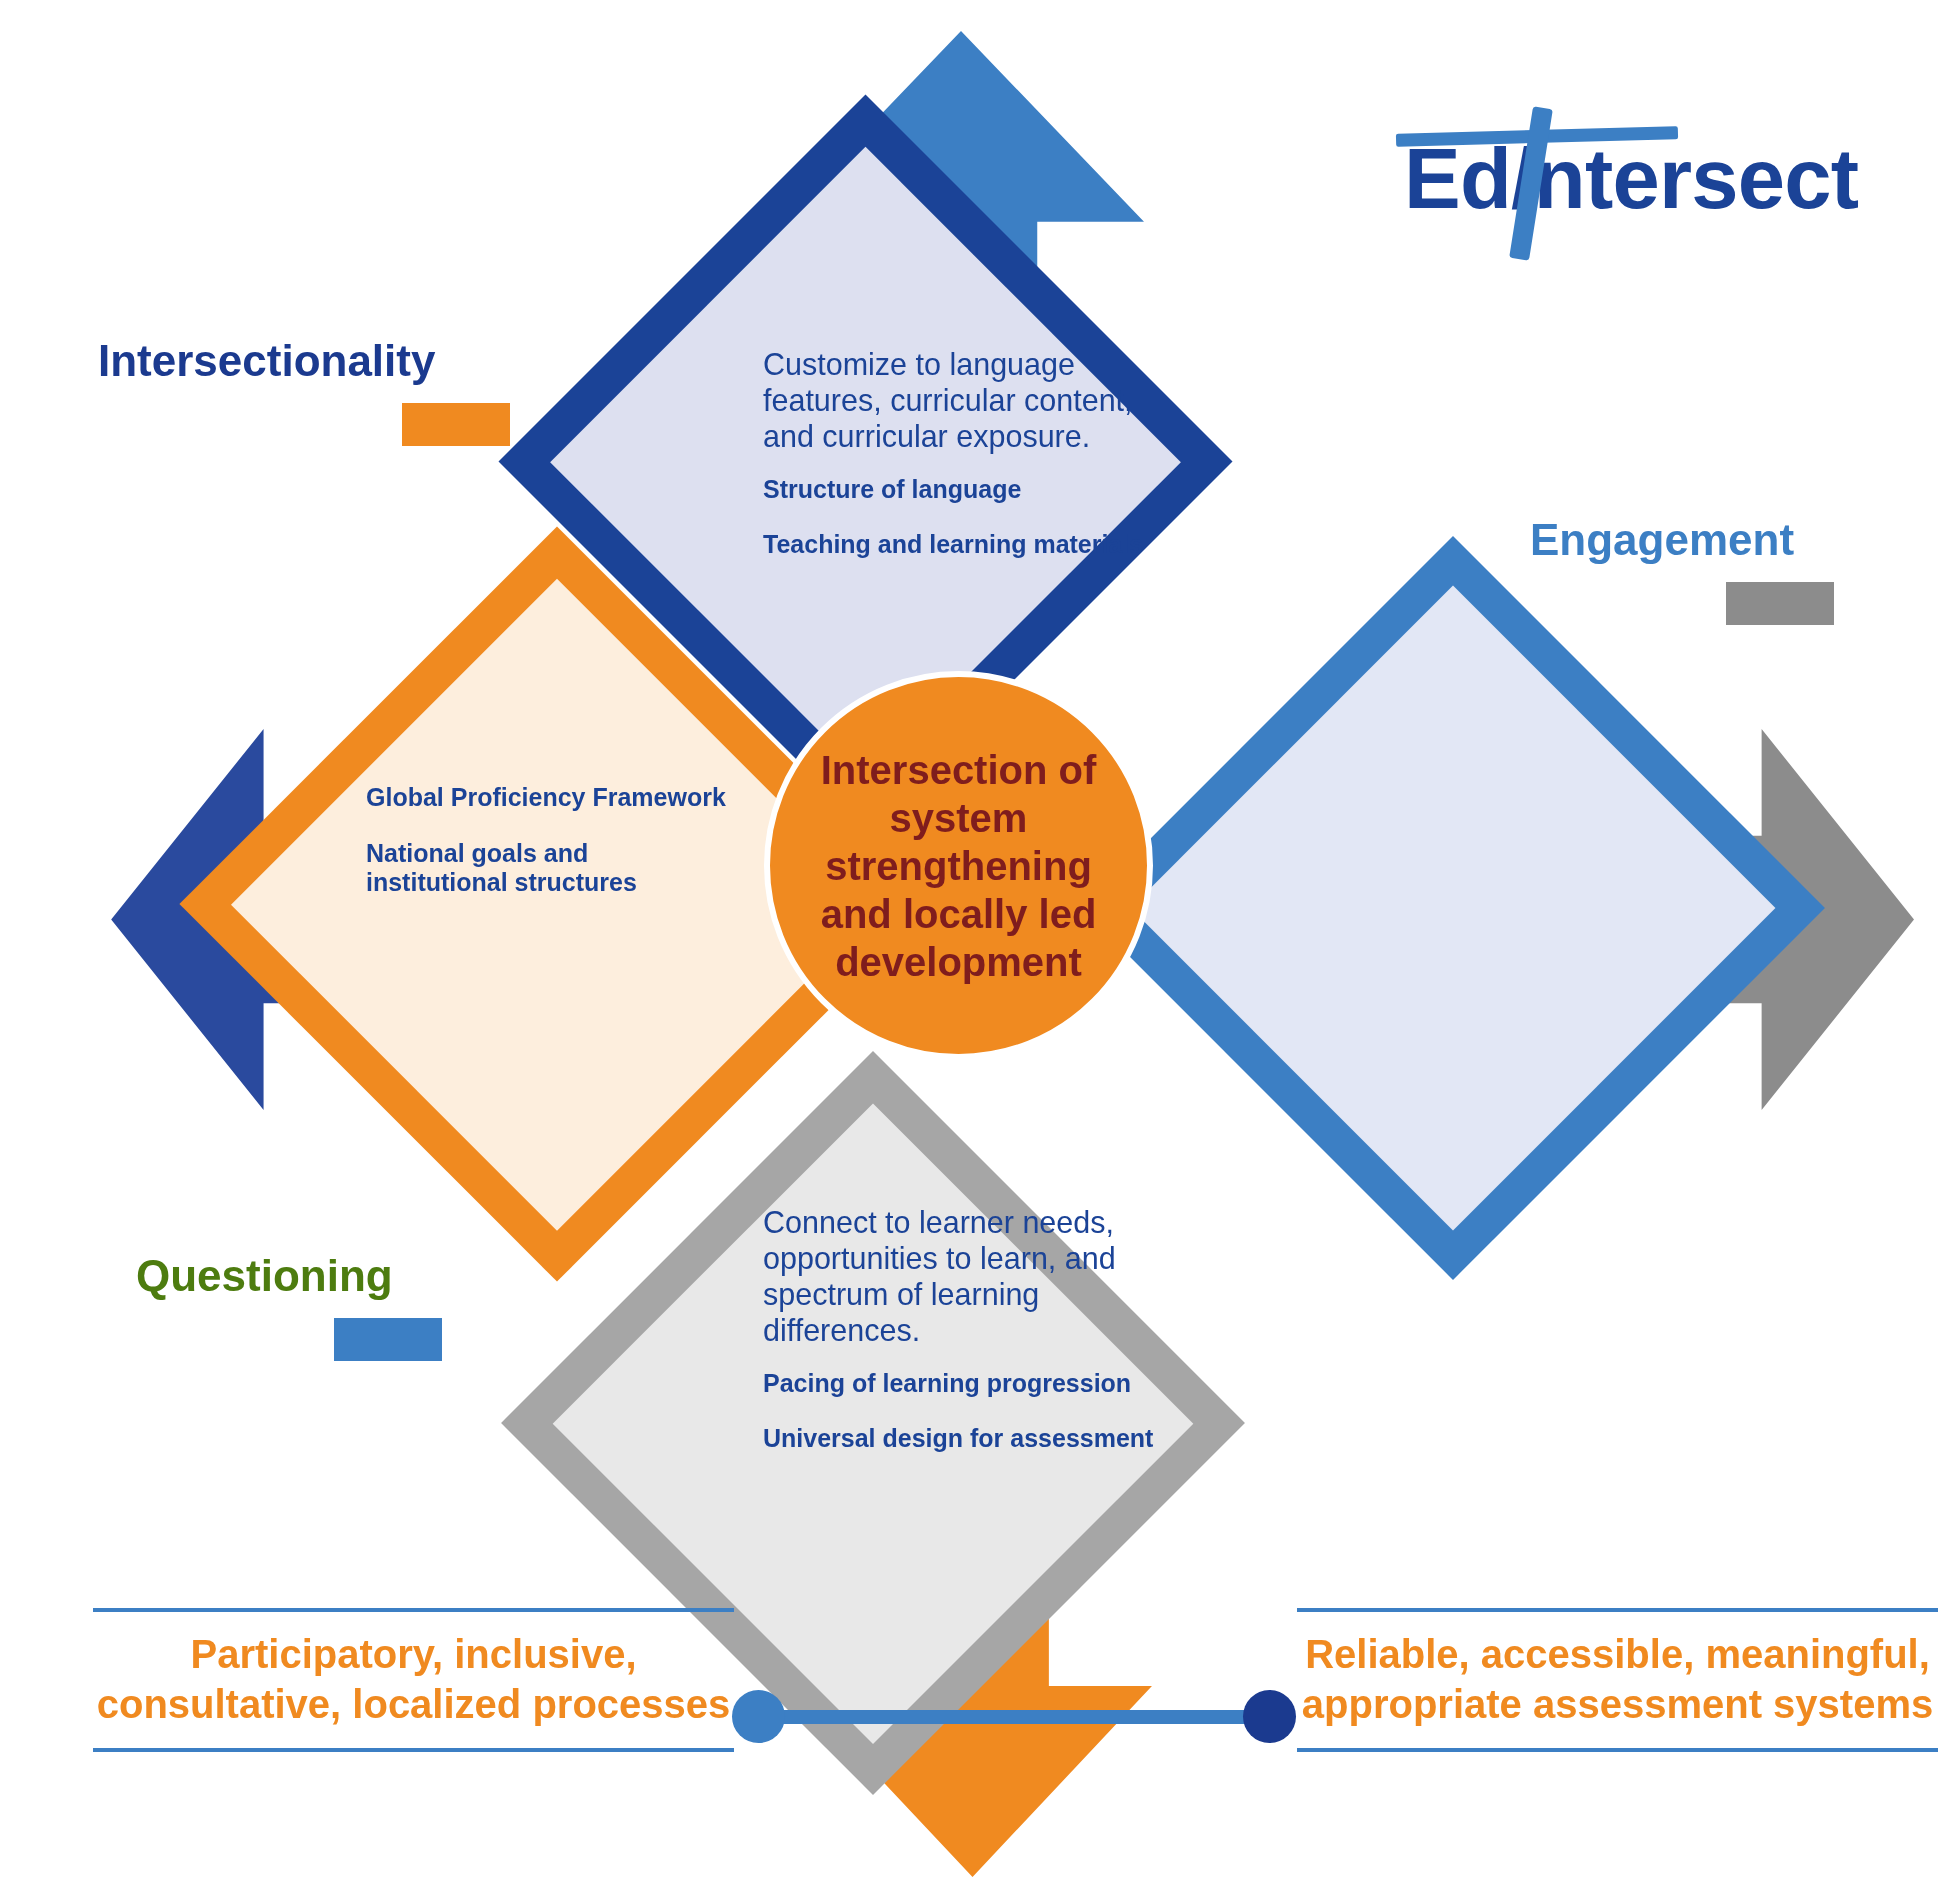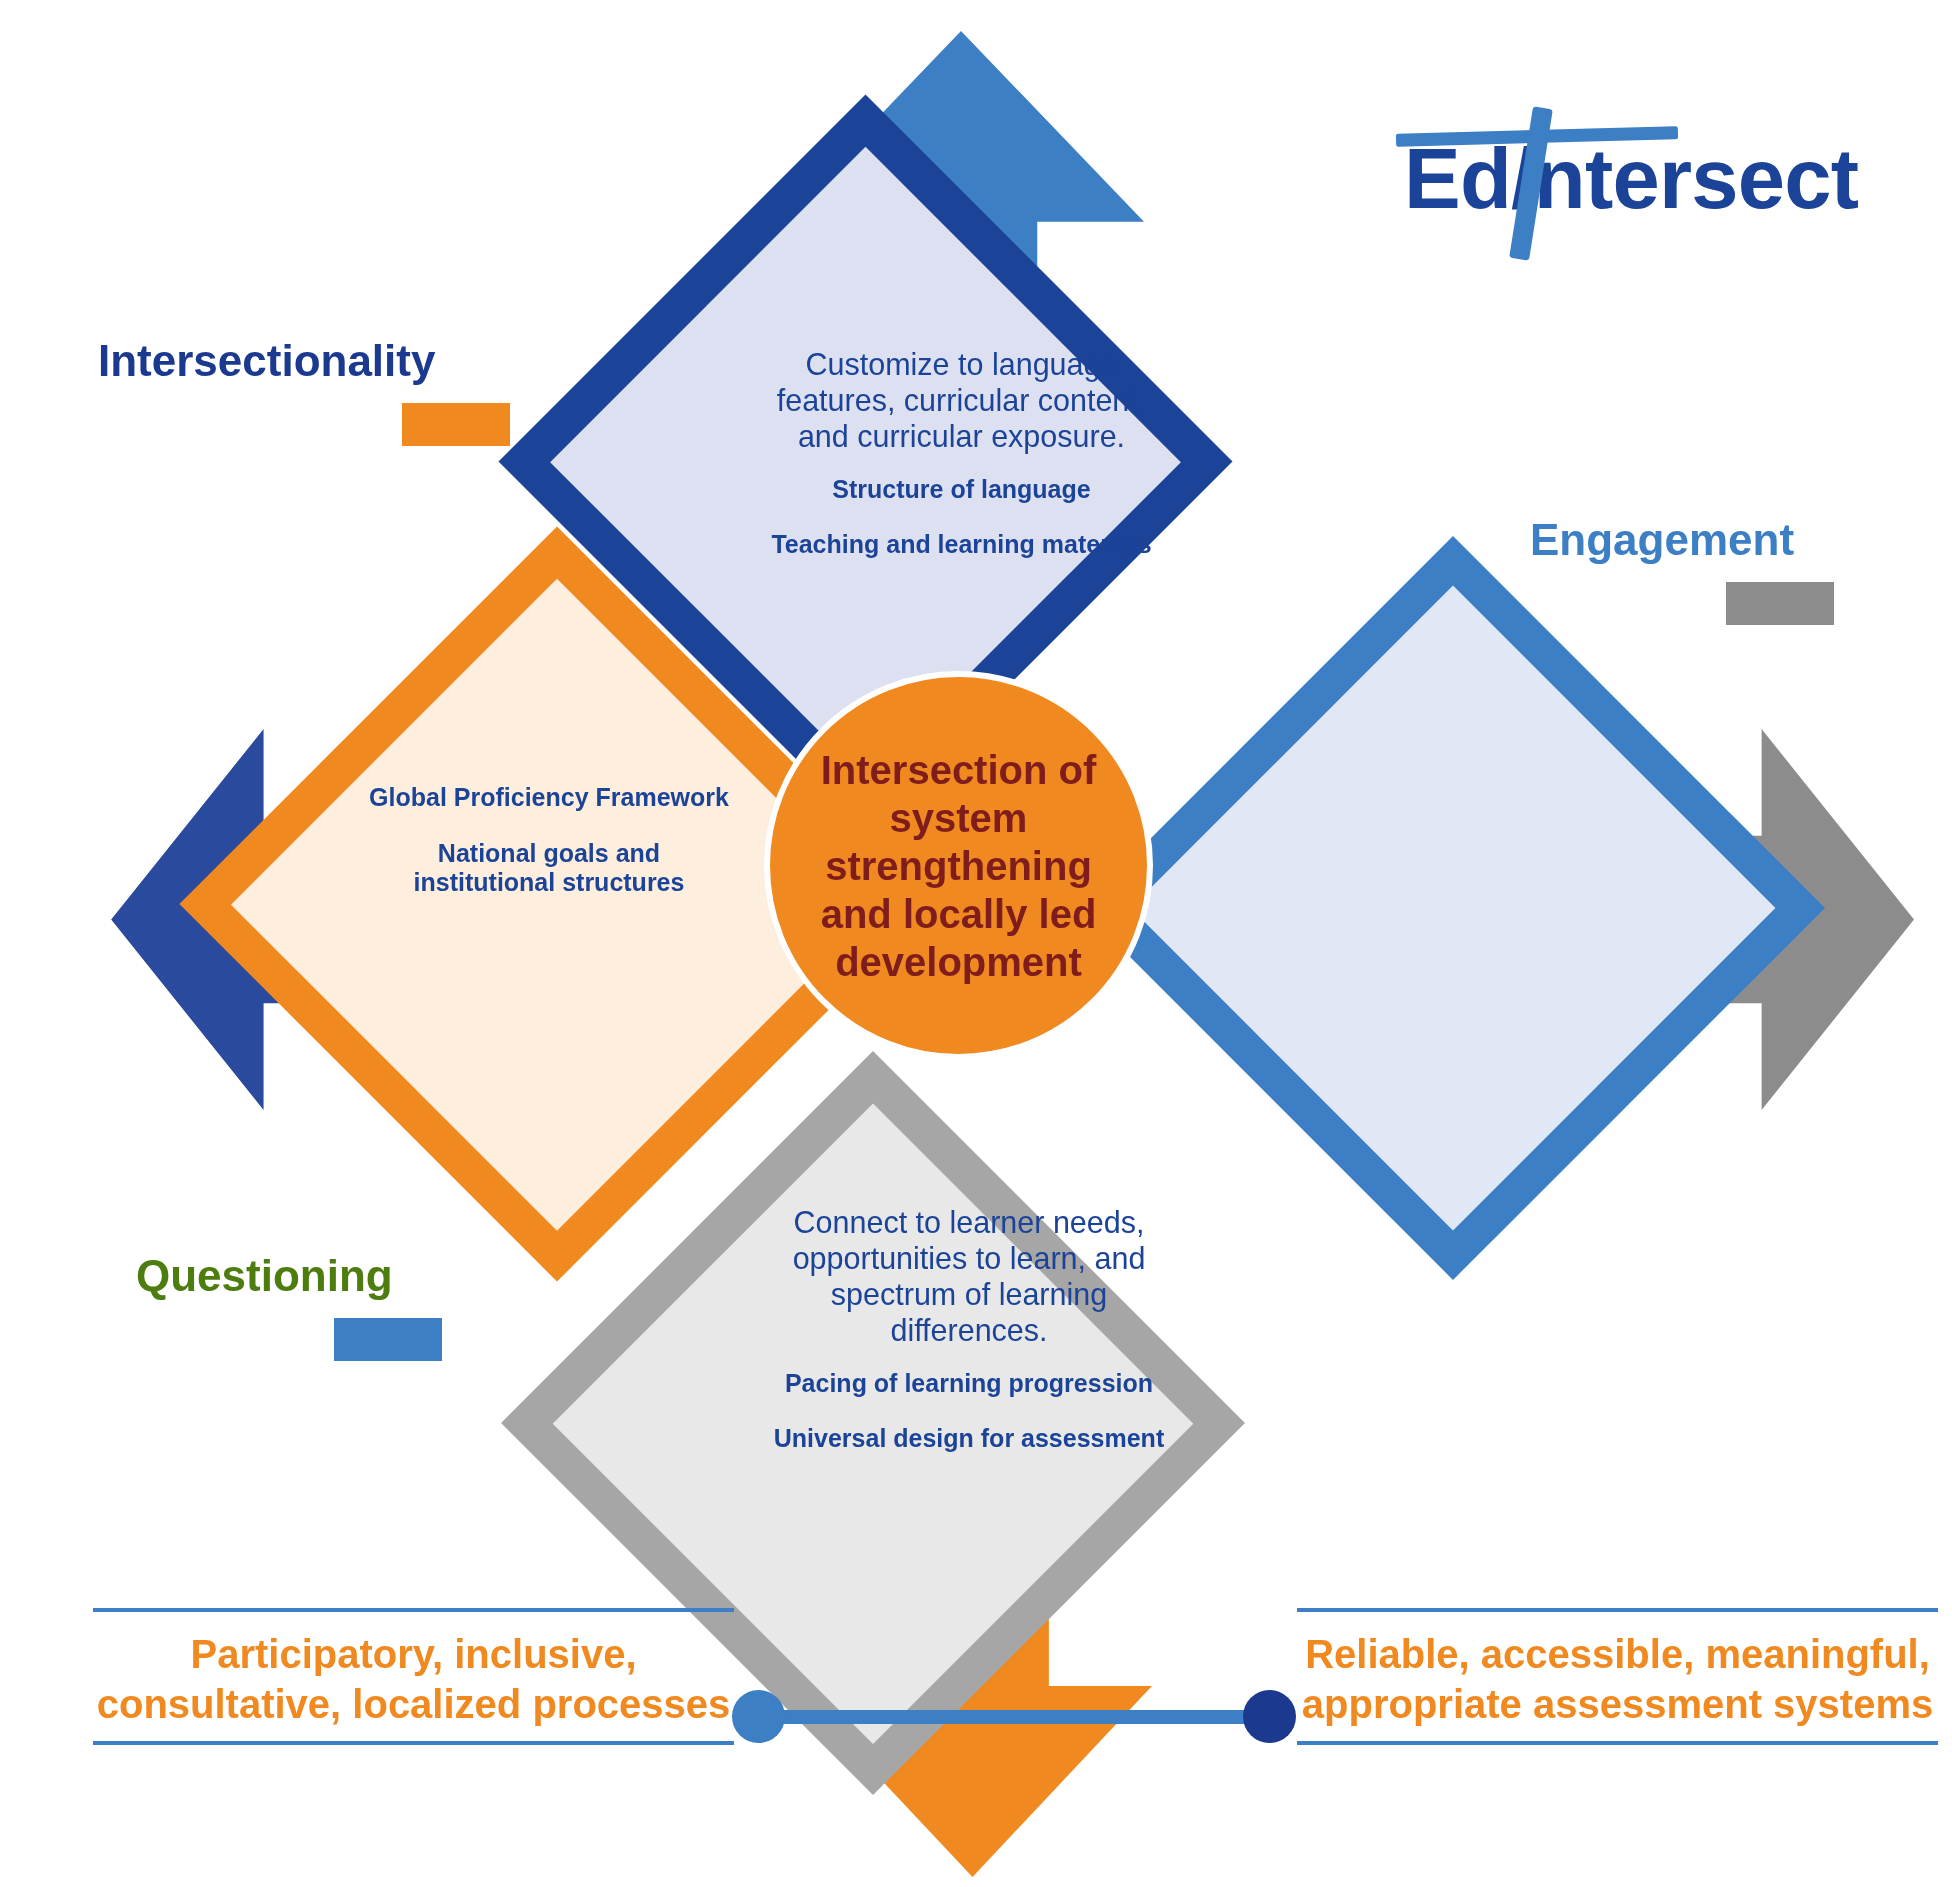--- a/index.html
+++ b/index.html
@@ -80,21 +80,21 @@
   }
   .diamond-inner {
     position: absolute;
     left: 0; top: 0;
     width: 100%;
     height: 100%;
     box-sizing: border-box;
   }
   .diamond-text {
     position: absolute;
-    text-align: center;
+    text-align: left;
     color: #1b4397;
     line-height: 1.18;
   }
   .diamond-text .main {
     font-size: 30.5px;
     color: #1b4397;
   }
   .diamond-text .sub {
     font-size: 25px;
     font-weight: bold;
@@ -153,21 +153,21 @@
   .caption .rule {
     height: 3.8px;
     background: #3c7fc4;
     width: 100%;
   }
   .caption .caption-text {
     color: #f08a20;
     font-weight: bold;
     font-size: 40px;
     line-height: 1.25;
-    padding: 17px 0 12px 0;
+    padding: 17px 0 19px 0;
   }
 
   
   #connector {
     position: absolute;
     left: 732px;
     top: 1690px;
     width: 565px;
     height: 53px;
   }

